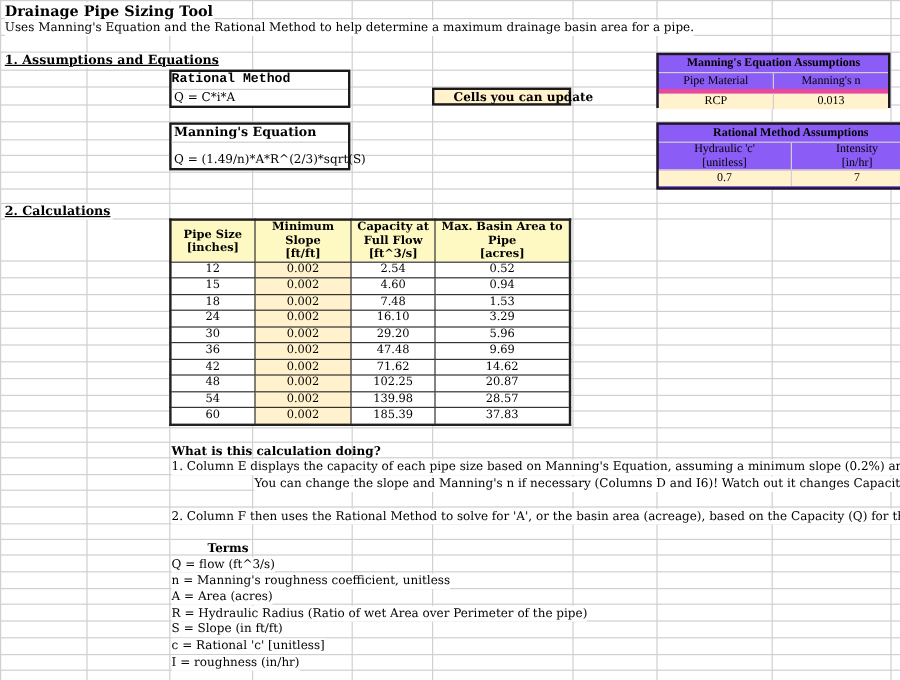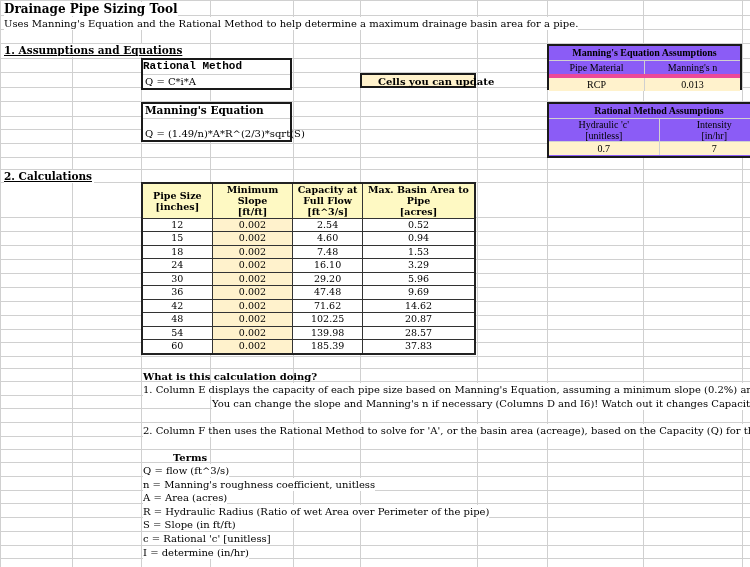--- a/index.html
+++ b/index.html
@@ -231,15 +231,15 @@
   <div class="cell whitebg" style="left:143px; top:424px;">2. Column F then uses the Rational Method to solve for 'A', or the basin area (acreage), based on the Capacity (Q) for the pipe (from Colum</div>
 
   <div class="cell bold" style="left:143px; top:451px;padding-left:30px;">Terms</div>
   <div id="terms-list">
       <div class="cell whitebg" style="left: 143px; top: 464px;">Q = flow (ft^3/s)</div>
       <div class="cell whitebg" style="left: 143px; top: 477.6px;">n = Manning's roughness coefficient, unitless</div>
       <div class="cell whitebg" style="left: 143px; top: 491.2px;">A = Area (acres)</div>
       <div class="cell whitebg" style="left: 143px; top: 504.8px;">R = Hydraulic Radius (Ratio of wet Area over Perimeter of the pipe)</div>
       <div class="cell whitebg" style="left: 143px; top: 518.4px;">S = Slope (in ft/ft)</div>
       <div class="cell whitebg" style="left: 143px; top: 532px;">c = Rational 'c' [unitless]</div>
-      <div class="cell whitebg" style="left: 143px; top: 545.6px;">I = determine (in/hr)</div>
+      <div class="cell whitebg" style="left: 143px; top: 545.6px;">I = roughness (in/hr)</div>
     </div>
 </div>
 
 </body></html>

